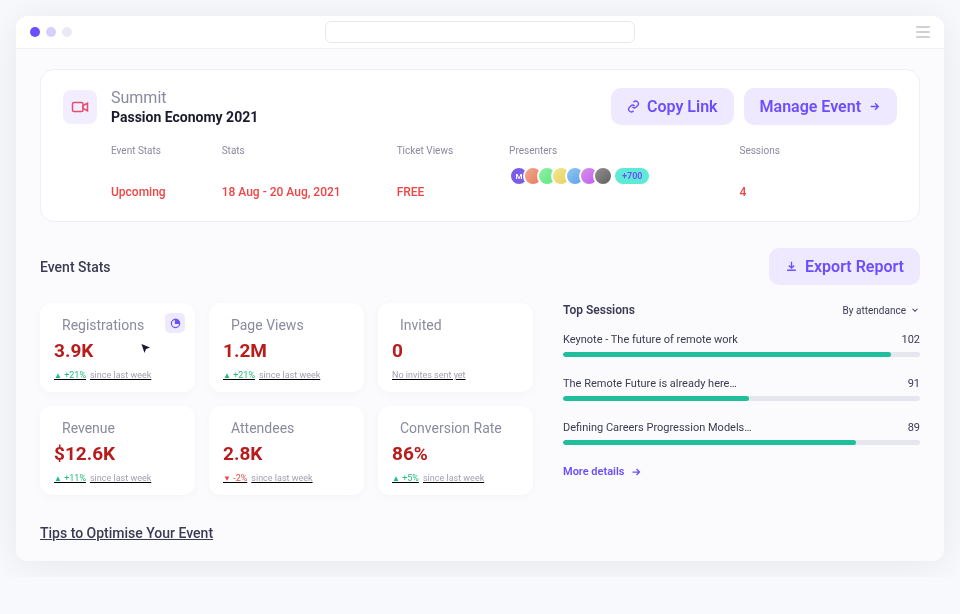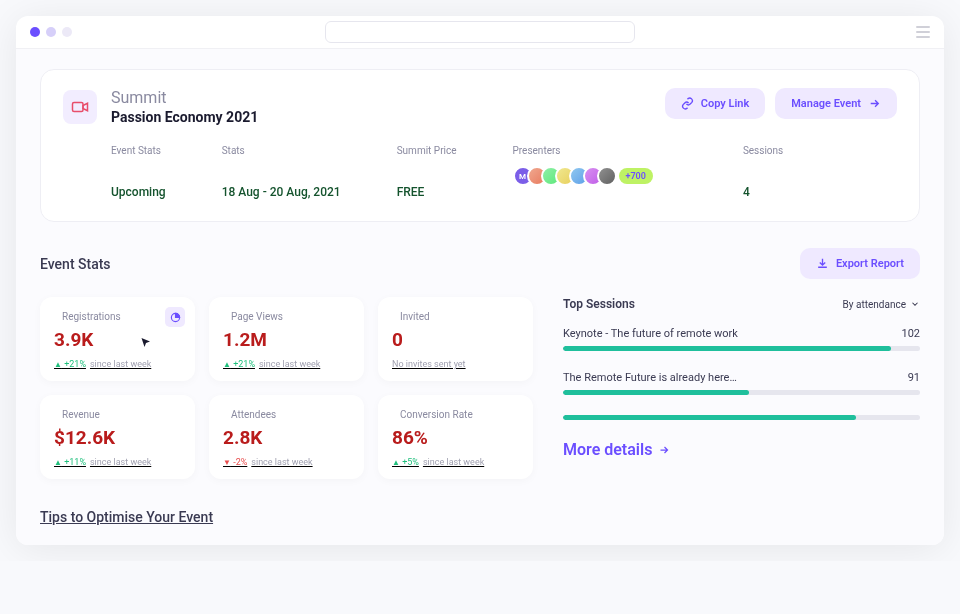--- a/index.html
+++ b/index.html
@@ -16,59 +16,59 @@
 .hamburger span { width: 14px; height: 2px; background: #d0d0d8; border-radius: 2px; }
 .content { padding: 20px 24px; background: #fbfbfe; }
 .header-card { background: #fff; border: 1px solid #eeeef4; border-radius: 14px; padding: 18px 22px 22px; margin-bottom: 26px; }
 .header-top { display: flex; align-items: flex-start; gap: 14px; }
 .event-icon-box { width: 34px; height: 34px; background: #f2edff; border-radius: 8px; display: flex; align-items: center; justify-content: center; margin-top: 2px; }
 .event-icon-box svg { width: 18px; height: 18px; }
 .header-titles { flex: 1; }
 .subtitle { font-size: 16px; color: #8a8aa0; margin-bottom: 2px; }
 .title { font-size: 14px; font-weight: 700; color: #1a1a2e; }
 .header-actions { display: flex; gap: 10px; }
-.btn-ghost { background: #efe9ff; color: #6b4eff; border: none; border-radius: 10px; padding: 9px 16px; font-size: 11px; font-weight: 600; display: flex; align-items: center; gap: 7px; cursor: pointer; }
+.btn-ghost { background: #efe9ff; color: #6b4eff; border: none; border-radius: 10px; padding: 9px 16px; font-size: 16px; font-weight: 600; display: flex; align-items: center; gap: 7px; cursor: pointer; }
 .btn-ghost svg { width: 13px; height: 13px; }
 .header-stats { display: flex; gap: 0; margin-top: 20px; padding-left: 48px; }
 .hstat { flex: 0 0 auto; margin-right: 56px; }
 .hstat-label { font-size: 10px; color: #8a8aa0; margin-bottom: 10px; }
-.hstat-value { font-size: 12px; color: #14532d; font-weight: 500; margin-top: 29px; }
+.hstat-value { font-size: 12px; color: #ef4444; font-weight: 500; margin-top: 29px; }
 .presenters { display: flex; align-items: center; }
 .avatar { width: 20px; height: 20px; border-radius: 50%; border: 2px solid #fff; margin-left: -6px; background: linear-gradient(135deg, #a890f0, #7b5ee8); }
 .avatar:first-child { margin-left: 0; background: #7b5ee8; display:flex; align-items:center; justify-content:center; color:#fff; font-size:8px; font-weight:600;}
 .avatar.c2{background:linear-gradient(135deg,#f0a890,#e87b5e);}
 .avatar.c3{background:linear-gradient(135deg,#90f0a8,#5ee87b);}
 .avatar.c4{background:linear-gradient(135deg,#f0e890,#e8d05e);}
 .avatar.c5{background:linear-gradient(135deg,#90c8f0,#5ea0e8);}
 .avatar.c6{background:linear-gradient(135deg,#d890f0,#c05ee8);}
 .avatar.c7{background:linear-gradient(135deg,#909090,#606060);}
-.more-badge { background: #bef264; color: #6b4eff; font-size: 9px; font-weight: 600; padding: 3px 7px; border-radius: 10px; margin-left: 2px; }
+.more-badge { background: #5eead4; color: #6b4eff; font-size: 9px; font-weight: 600; padding: 3px 7px; border-radius: 10px; margin-left: 2px; }
 .section-head { display: flex; align-items: center; justify-content: space-between; margin-bottom: 18px; }
 .section-title { font-size: 14px; color: #3a3a52; font-weight: 500; }
 .main-row { display: flex; gap: 30px; }
 .stats-grid { display: grid; grid-template-columns: repeat(3, 155px); gap: 14px; }
 .stat-card { background: #fff; border-radius: 12px; padding: 14px 14px 12px; box-shadow: 0 2px 8px rgba(0,0,0,0.03); position: relative; }
-.stat-label { font-size: 10px; color: #8a8aa0; margin-bottom: 6px; padding-left: 8px; }
+.stat-label { font-size: 14px; color: #8a8aa0; margin-bottom: 6px; padding-left: 8px; }
 .stat-value { font-size: 19px; font-weight: 700; color: #b91c1c; margin-bottom: 8px; }
 .stat-delta { font-size: 9px; display: flex; align-items: center; gap: 4px; text-decoration: underline; }
 .delta-up { color: #1fbf7c; }
 .delta-down { color: #e84e4e; }
 .delta-arrow { font-size: 8px; }
 .since { color: #a0a0b0; }
 .stat-icon-corner { position: absolute; top: 10px; right: 10px; width: 20px; height: 20px; background: #efe9ff; border-radius: 5px; display: flex; align-items: center; justify-content: center; }
 .stat-icon-corner svg { width: 11px; height: 11px; }
 .top-sessions { flex: 1; }
 .ts-head { display: flex; justify-content: space-between; align-items: center; margin-bottom: 16px; }
 .ts-title { font-size: 12px; color: #3a3a52; font-weight: 600; }
 .ts-sort { font-size: 10px; color: #3a3a52; display: flex; align-items: center; gap: 4px; cursor: pointer; }
 .session-row { margin-bottom: 20px; }
 .session-meta { display: flex; justify-content: space-between; font-size: 11px; color: #3a3a52; margin-bottom: 6px; }
 .session-bar { height: 5px; background: #e6e6ee; border-radius: 3px; overflow: hidden; }
 .session-fill { height: 100%; background: #1fbf9c; border-radius: 3px; }
-.more-link { font-size: 16px; color: #6b4eff; font-weight: 600; display: flex; align-items: center; gap: 6px; cursor: pointer; margin-top: 8px; }
+.more-link { font-size: 11px; color: #6b4eff; font-weight: 600; display: flex; align-items: center; gap: 6px; cursor: pointer; margin-top: 8px; }
 .tips-title { font-size: 14px; color: #3a3a52; font-weight: 500; margin-top: 30px; text-decoration: underline; }
 .cursor-icon { position: absolute; top: 40px; left: 100px; pointer-events: none; }
 </style>
 </head>
 <body>
 
 <div class="window">
   <div class="titlebar">
     <div class="dots">
       <div class="dot dot1"></div>
@@ -116,21 +116,21 @@
       <div class="header-stats">
         <div class="hstat">
           <div class="hstat-label">Event Stats</div>
           <div class="hstat-value">Upcoming</div>
         </div>
         <div class="hstat">
           <div class="hstat-label">Stats</div>
           <div class="hstat-value">18 Aug - 20 Aug, 2021</div>
         </div>
         <div class="hstat">
-          <div class="hstat-label">Summit Price</div>
+          <div class="hstat-label">Ticket Views</div>
           <div class="hstat-value">FREE</div>
         </div>
         <div class="hstat" style="margin-right:90px">
           <div class="hstat-label">Presenters</div>
           <div class="presenters">
             <div class="avatar">M</div>
             <div class="avatar c2"></div>
             <div class="avatar c3"></div>
             <div class="avatar c4"></div>
             <div class="avatar c5"></div>
@@ -239,20 +239,24 @@
             <div class="session-row">
               <div class="session-meta">
                 <span>The Remote Future is already here…</span>
                 <span>91</span>
               </div>
               <div class="session-bar">
                 <div class="session-fill" style="width:52%"></div>
               </div>
             </div>
             <div class="session-row">
+              <div class="session-meta">
+                <span>Defining Careers Progression Models…</span>
+                <span>89</span>
+              </div>
               <div class="session-bar">
                 <div class="session-fill" style="width:82%"></div>
               </div>
             </div>
           </div>
         <div class="more-link">
           <span>More details</span>
           <svg width="12" height="12" viewBox="0 0 24 24" fill="none" stroke="#6b4eff" stroke-width="2.5">
               <path d="M5 12h14M13 6l6 6-6 6"></path>
             </svg>

